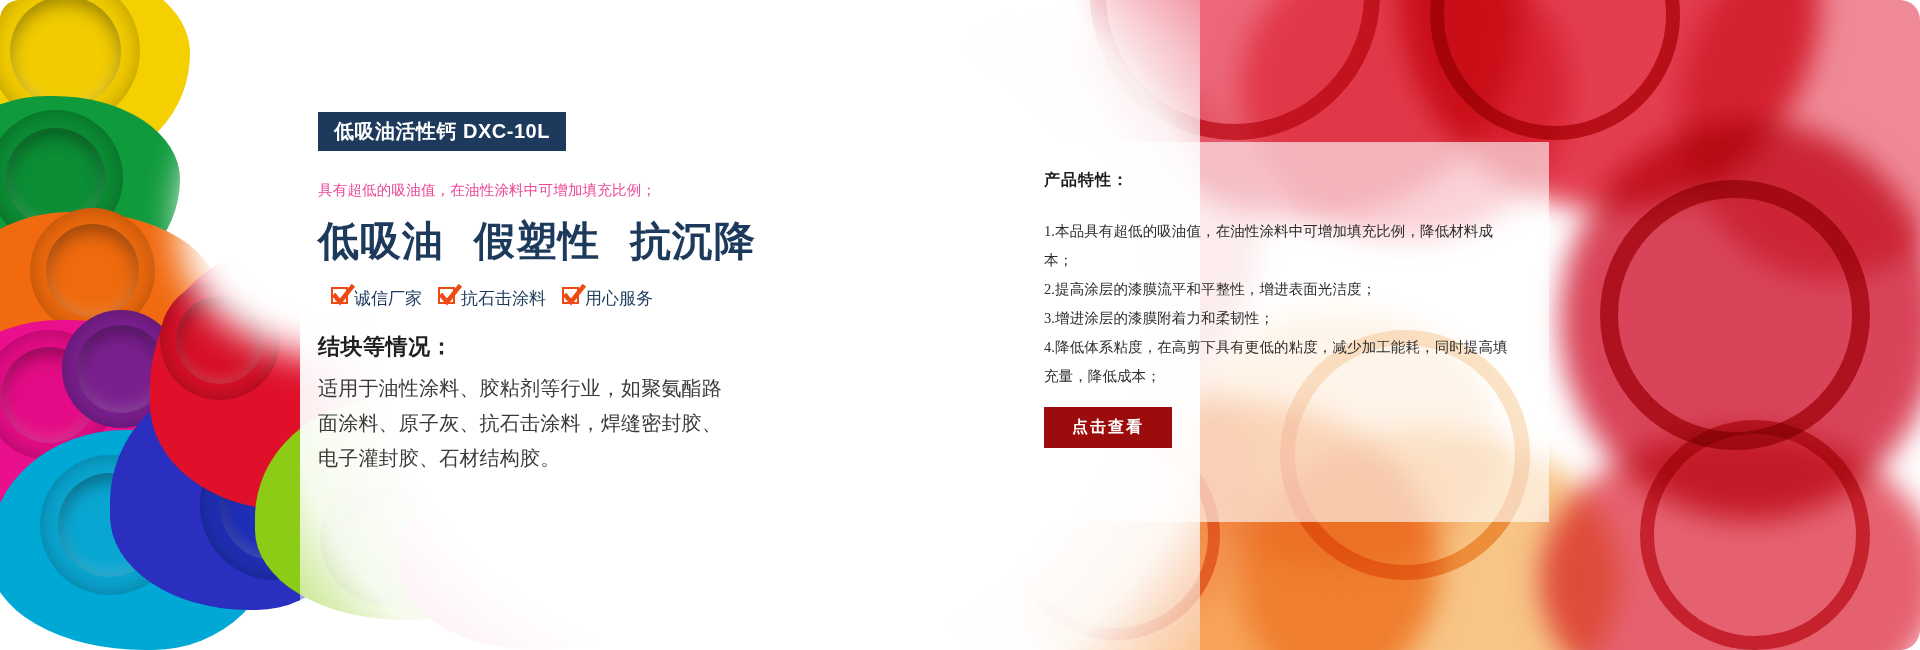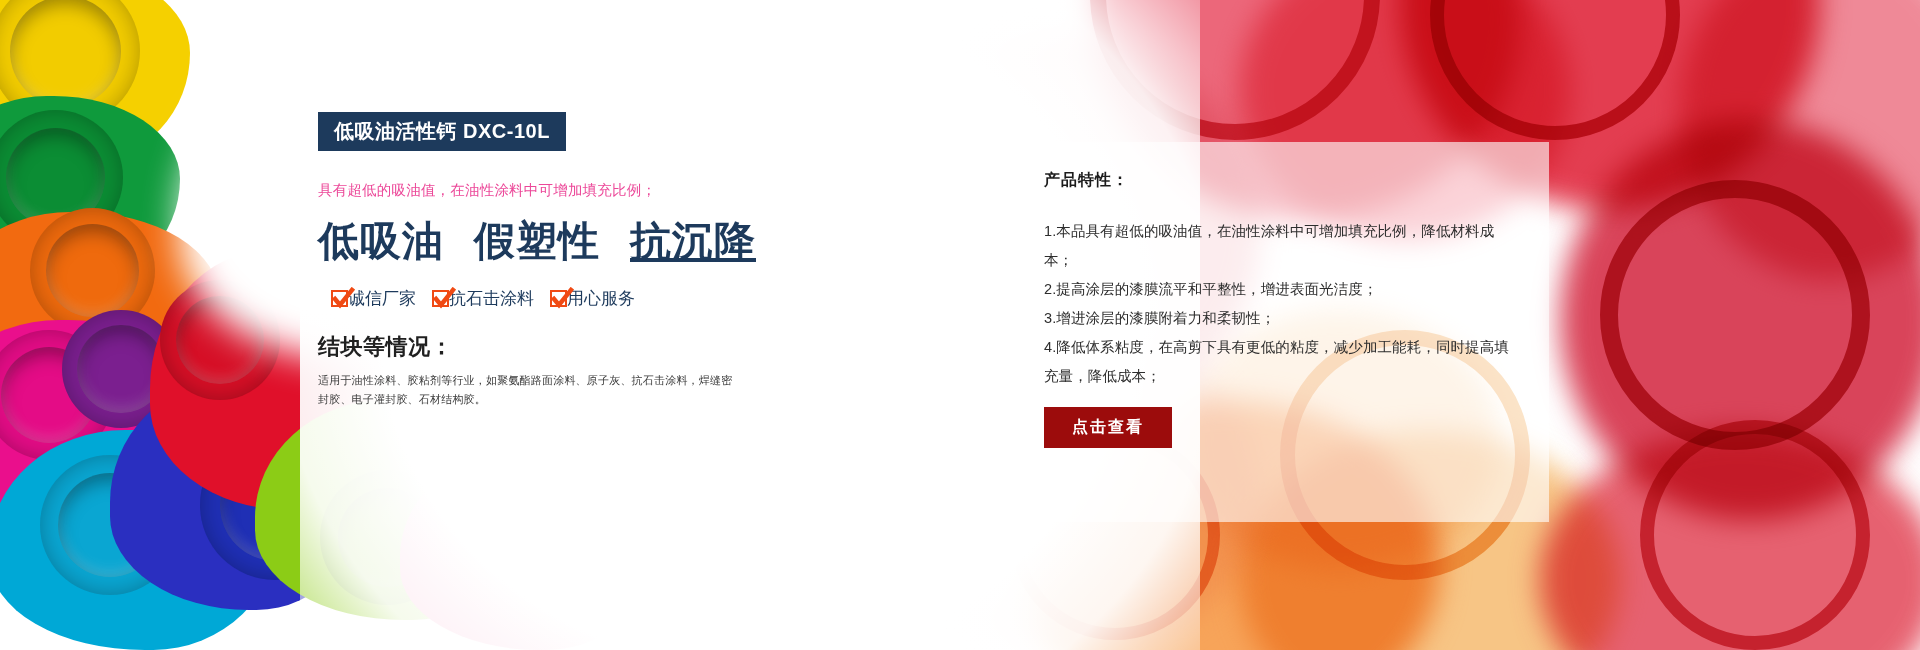--- a/index.html
+++ b/index.html
@@ -9,20 +9,21 @@
     font-family: "Liberation Sans", "DejaVu Sans", sans-serif;
     background: #ffffff;
   }
 
   .banner {
     position: relative;
     width: 1920px;
     height: 650px;
     background: #ffffff;
     overflow: hidden;
+    border-radius: 20px;
   }
 
   
   .bg-layer { position: absolute; inset: 0; overflow: hidden; }
 
   
   .center-wash {
     position: absolute;
     left: 300px; top: -80px;
     width: 900px; height: 820px;
@@ -95,33 +96,33 @@
   .headline {
     margin-top: 14px;
     color: #1d3a5c;
     font-size: 41px;
     font-weight: bold;
     letter-spacing: 1px;
     white-space: nowrap;
     font-family: "DejaVu Serif", "Liberation Serif", serif;
   }
   .headline span { margin-right: 30px; }
-  .headline span:last-child { margin-right: 0; text-decoration: underline; }
+  .headline span:last-child { margin-right: 0; }
 
   .badge-row {
     margin-top: 18px;
     margin-left: 13px;
     display: flex;
     align-items: center;
     gap: 16px;
     white-space: nowrap;
   }
   .badge {
     display: flex;
-    align-items: center;
+    gap: 6px;
     font-size: 17px;
     color: #1d3a5c;
     font-family: "DejaVu Serif", "Liberation Serif", serif;
   }
   .check-box {
     position: relative;
     width: 17px; height: 17px;
     border: 2px solid #f04a14;
     flex: 0 0 auto;
   }
@@ -130,21 +131,21 @@
   .section-title {
     margin-top: 22px;
     font-size: 22px;
     font-weight: bold;
     color: #202020;
     letter-spacing: 0.5px;
   }
 
   .section-body {
     margin-top: 9px;
-    font-size: 11px;
+    font-size: 20px;
     line-height: 1.75;
     color: #3a3a3a;
     width: 415px;
     letter-spacing: 0.2px;
   }
 
   
   .panel {
     position: absolute;
     left: 1004px; top: 142px;
@@ -161,21 +162,21 @@
     letter-spacing: 1px;
   }
 
   .panel-list {
     margin-top: 26px;
     font-size: 14.5px;
     line-height: 2.0;
     color: #2d2d2d;
     letter-spacing: 0.1px;
   }
-  .panel-list li { list-style: none; }
+  .panel-list li { list-style: none; font-family: Liberation Serif, serif; }
 
   .panel-btn {
     display: inline-block;
     margin-top: 16px;
     background: #9c0c0c;
     color: #ffffff;
     font-size: 16px;
     font-weight: bold;
     letter-spacing: 2px;
     padding: 10px 28px;

